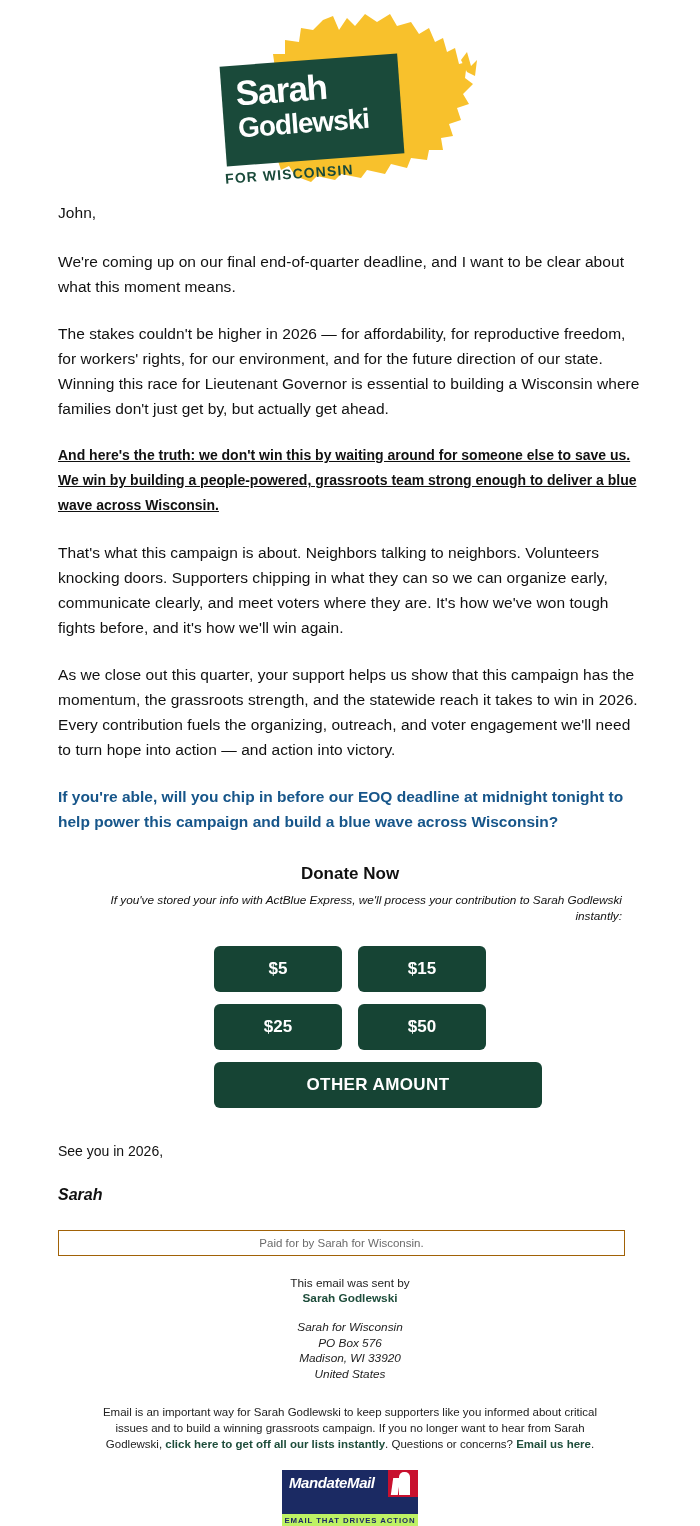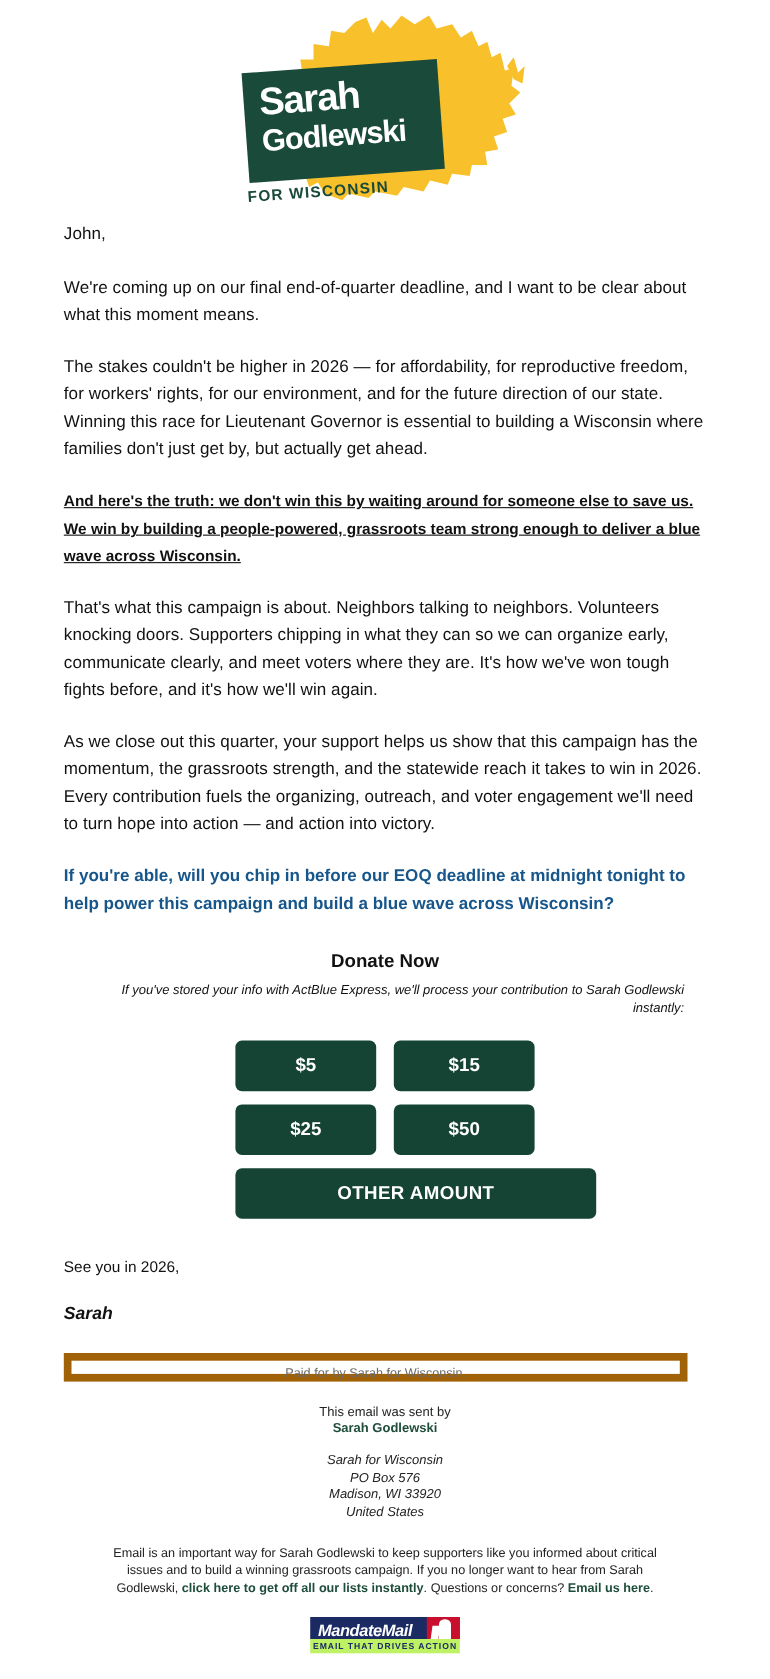--- a/index.html
+++ b/index.html
@@ -169,21 +169,21 @@
   }
   .sig-name {
     font-size: 16px;
     font-style: italic;
     font-weight: bold;
     margin: 0 0 26px 0;
   }
 
   
   .paidfor {
-    border: 7px solid #a16207;
+    border: 1px solid #a16207;
     height: 26px;
     line-height: 24px;
     text-align: center;
     font-size: 11.5px;
     color: #6b6b6b;
     margin: 0 17px 20px 0;
   }
 
   
   .footer {
@@ -214,21 +214,21 @@
     text-decoration: none;
   }
 
   
   .mm-wrap {
     width: 136px;
     margin: 0 auto 40px auto;
   }
   .mm-top {
     position: relative;
-    height: 20px;
+    height: 44px;
     background: #1B2A63;
     overflow: hidden;
     margin-top: 16px;
   }
   .mm-word {
     position: absolute;
     left: 7px;
     top: 5px;
     color: #ffffff;
     font-size: 15px;

